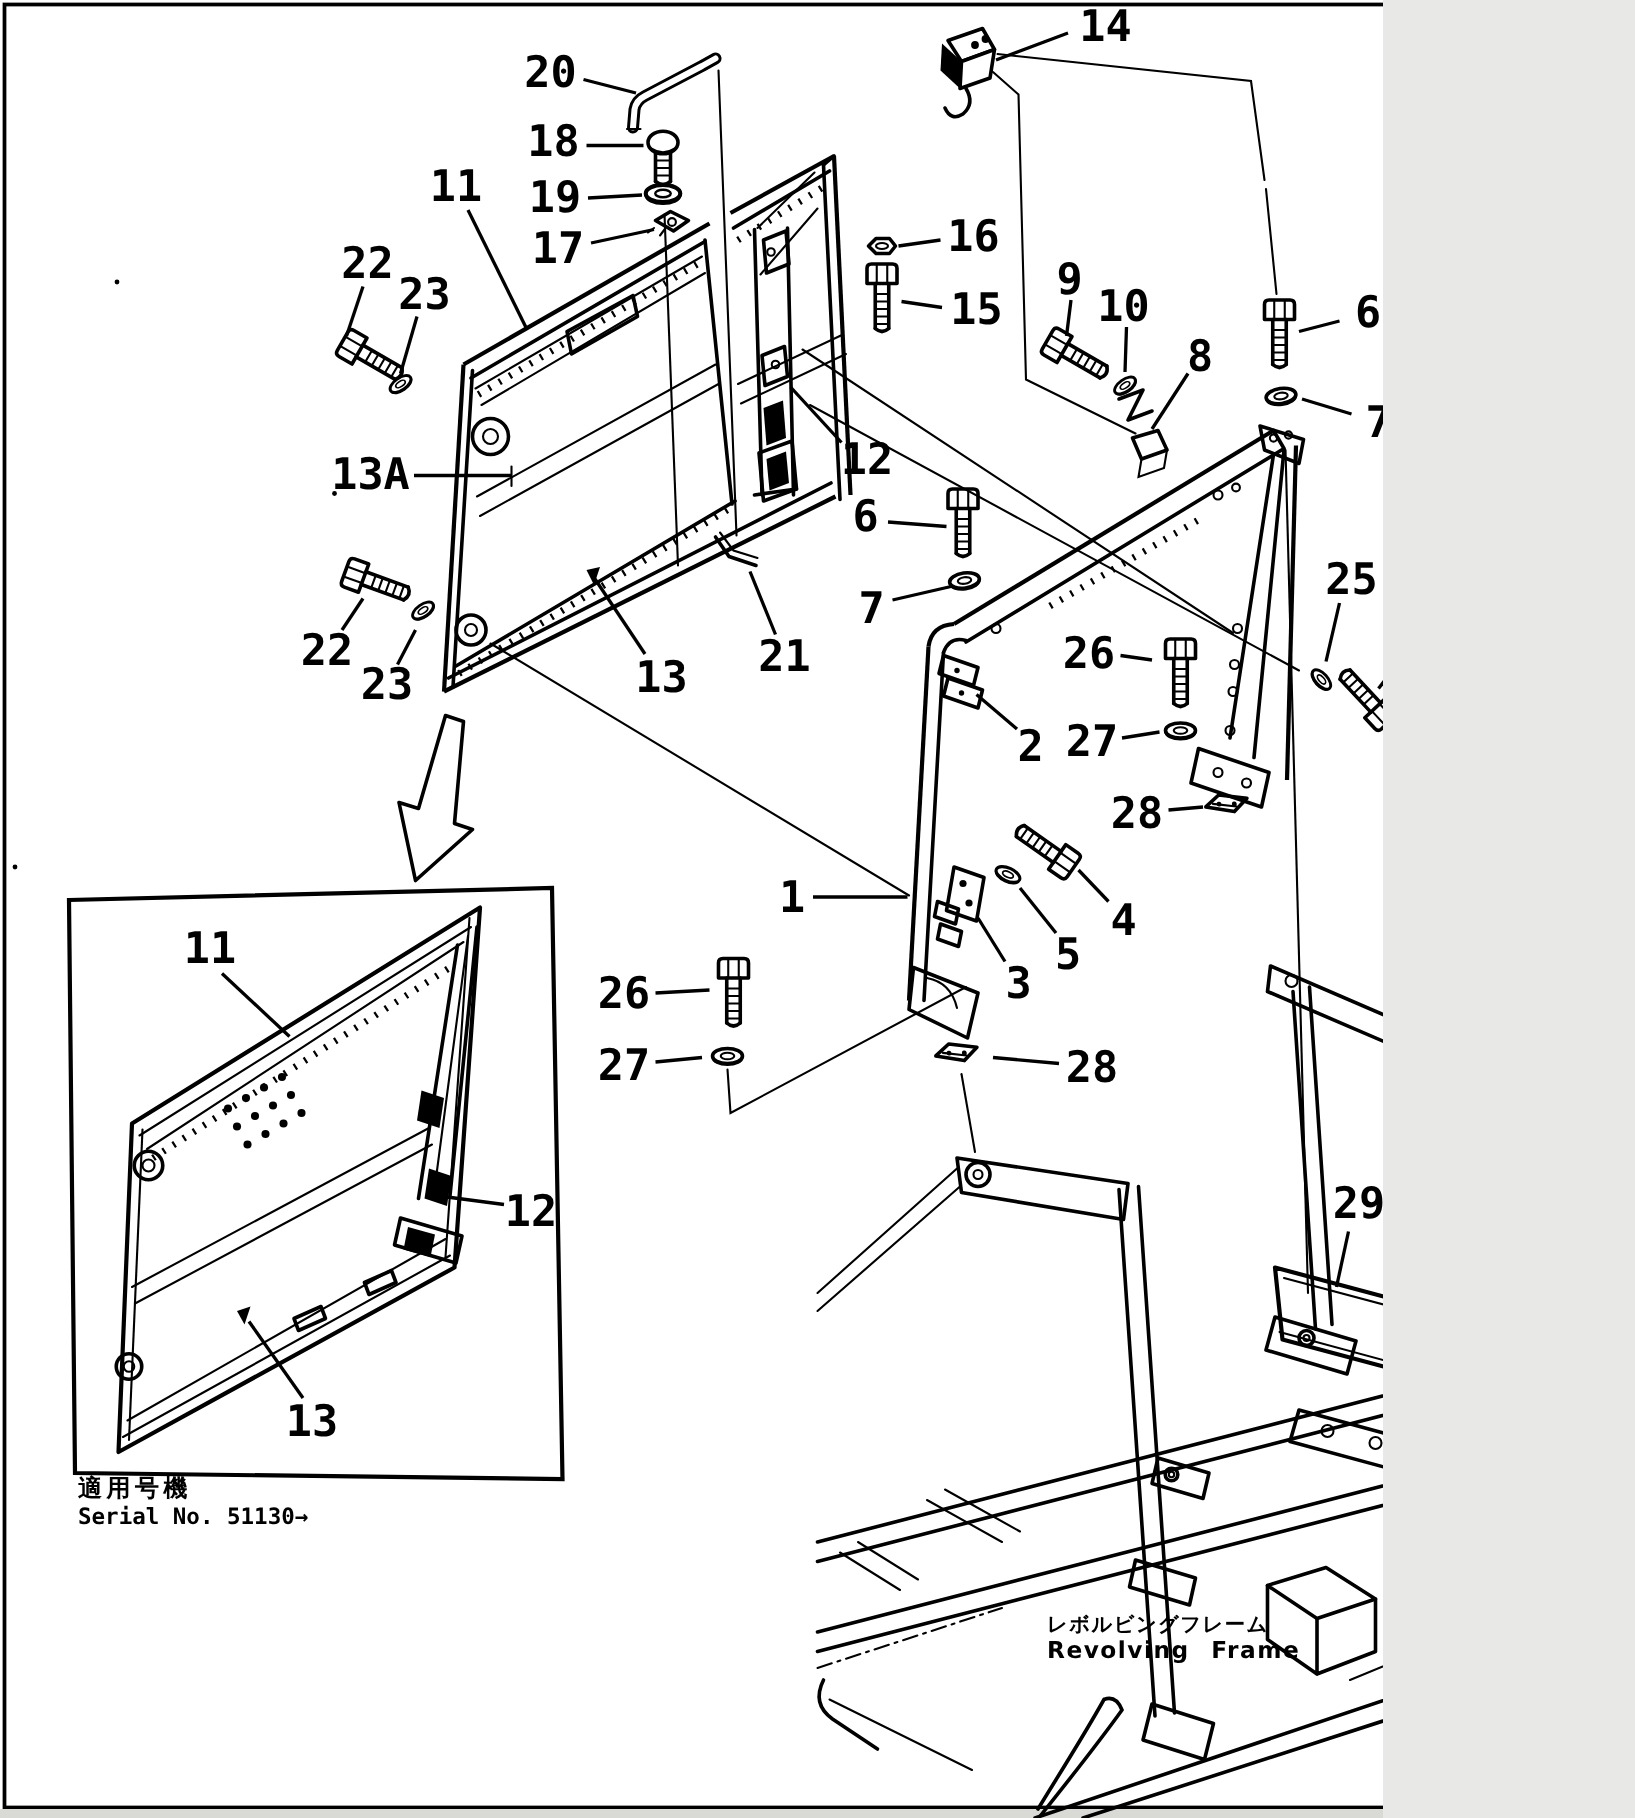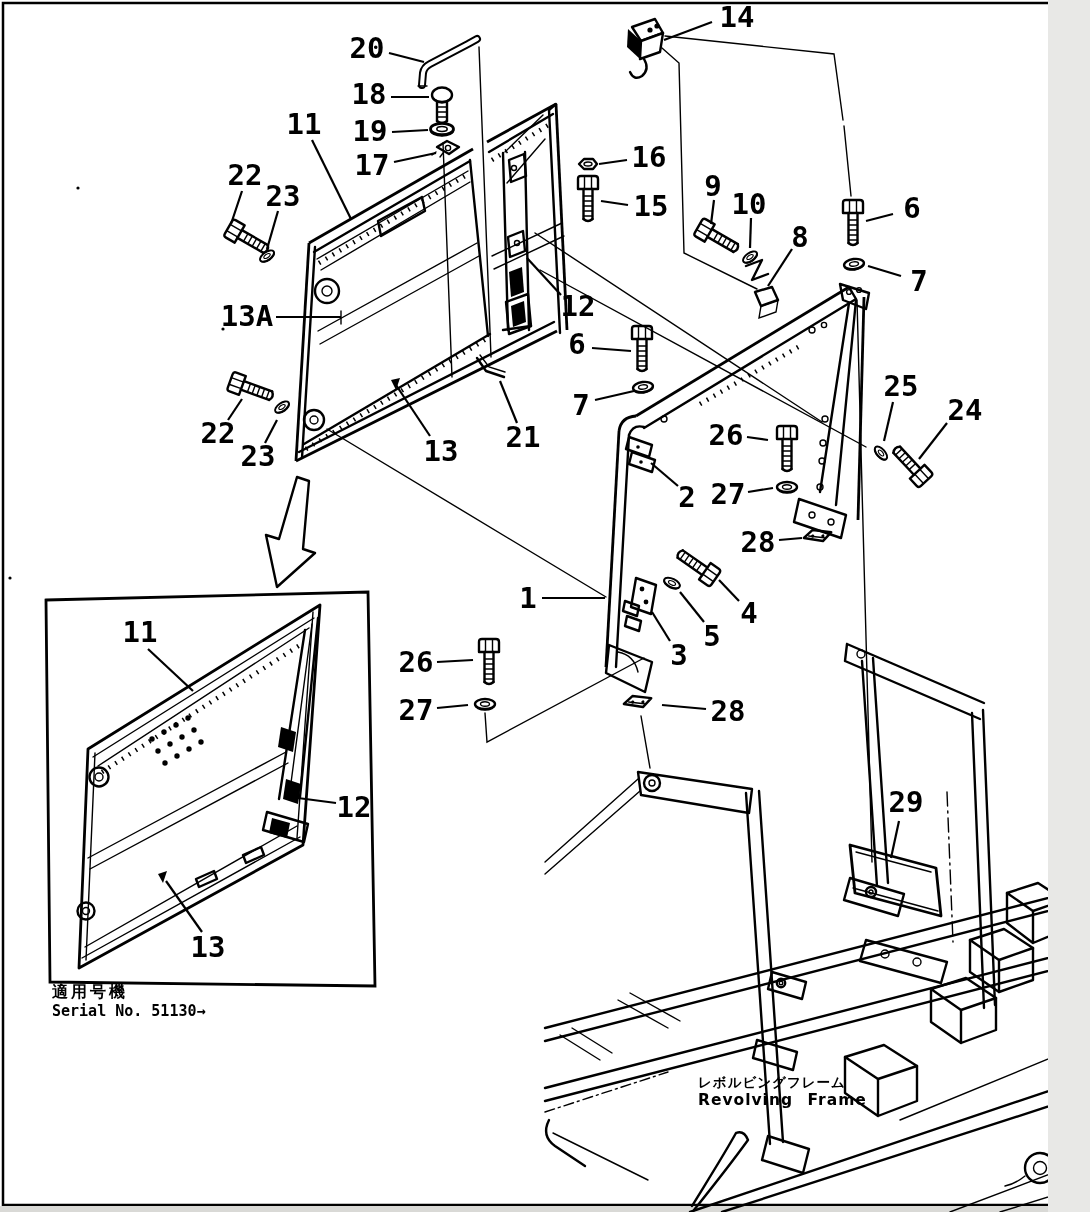--- a/index.html
+++ b/index.html
@@ -1,16 +1,16 @@
 <!DOCTYPE html>
 <html><head>
 <meta charset="utf-8">
 <style>
   html,body{margin:0;padding:0;background:#e8e8e6;}
-  .page{position:relative;width:1048px;height:1212px;background:#ffffff;overflow:hidden;
+  .page{position:relative;width:922px;height:1212px;background:#ffffff;overflow:hidden;
         font-family:"DejaVu Sans",sans-serif;}
   svg{position:absolute;left:0;top:0;}
   .ln{stroke:#000;fill:none;stroke-width:2.4;stroke-linecap:round;stroke-linejoin:round;}
   .thin{stroke:#000;fill:none;stroke-width:1.4;stroke-linecap:round;}
   .thick{stroke:#000;fill:none;stroke-width:2.8;stroke-linejoin:round;}
   .fillb{fill:#000;stroke:none;}
   .hollow{fill:#fff;stroke:#000;stroke-width:2.4;stroke-linejoin:round;}
   .hatch{stroke:#000;fill:none;stroke-width:4.5;stroke-dasharray:1.5 6.5;}
   .callout{font:700 29px "DejaVu Sans Mono",monospace;fill:#000;text-anchor:middle;}
   .leader{stroke:#000;stroke-width:2.2;fill:none;}

